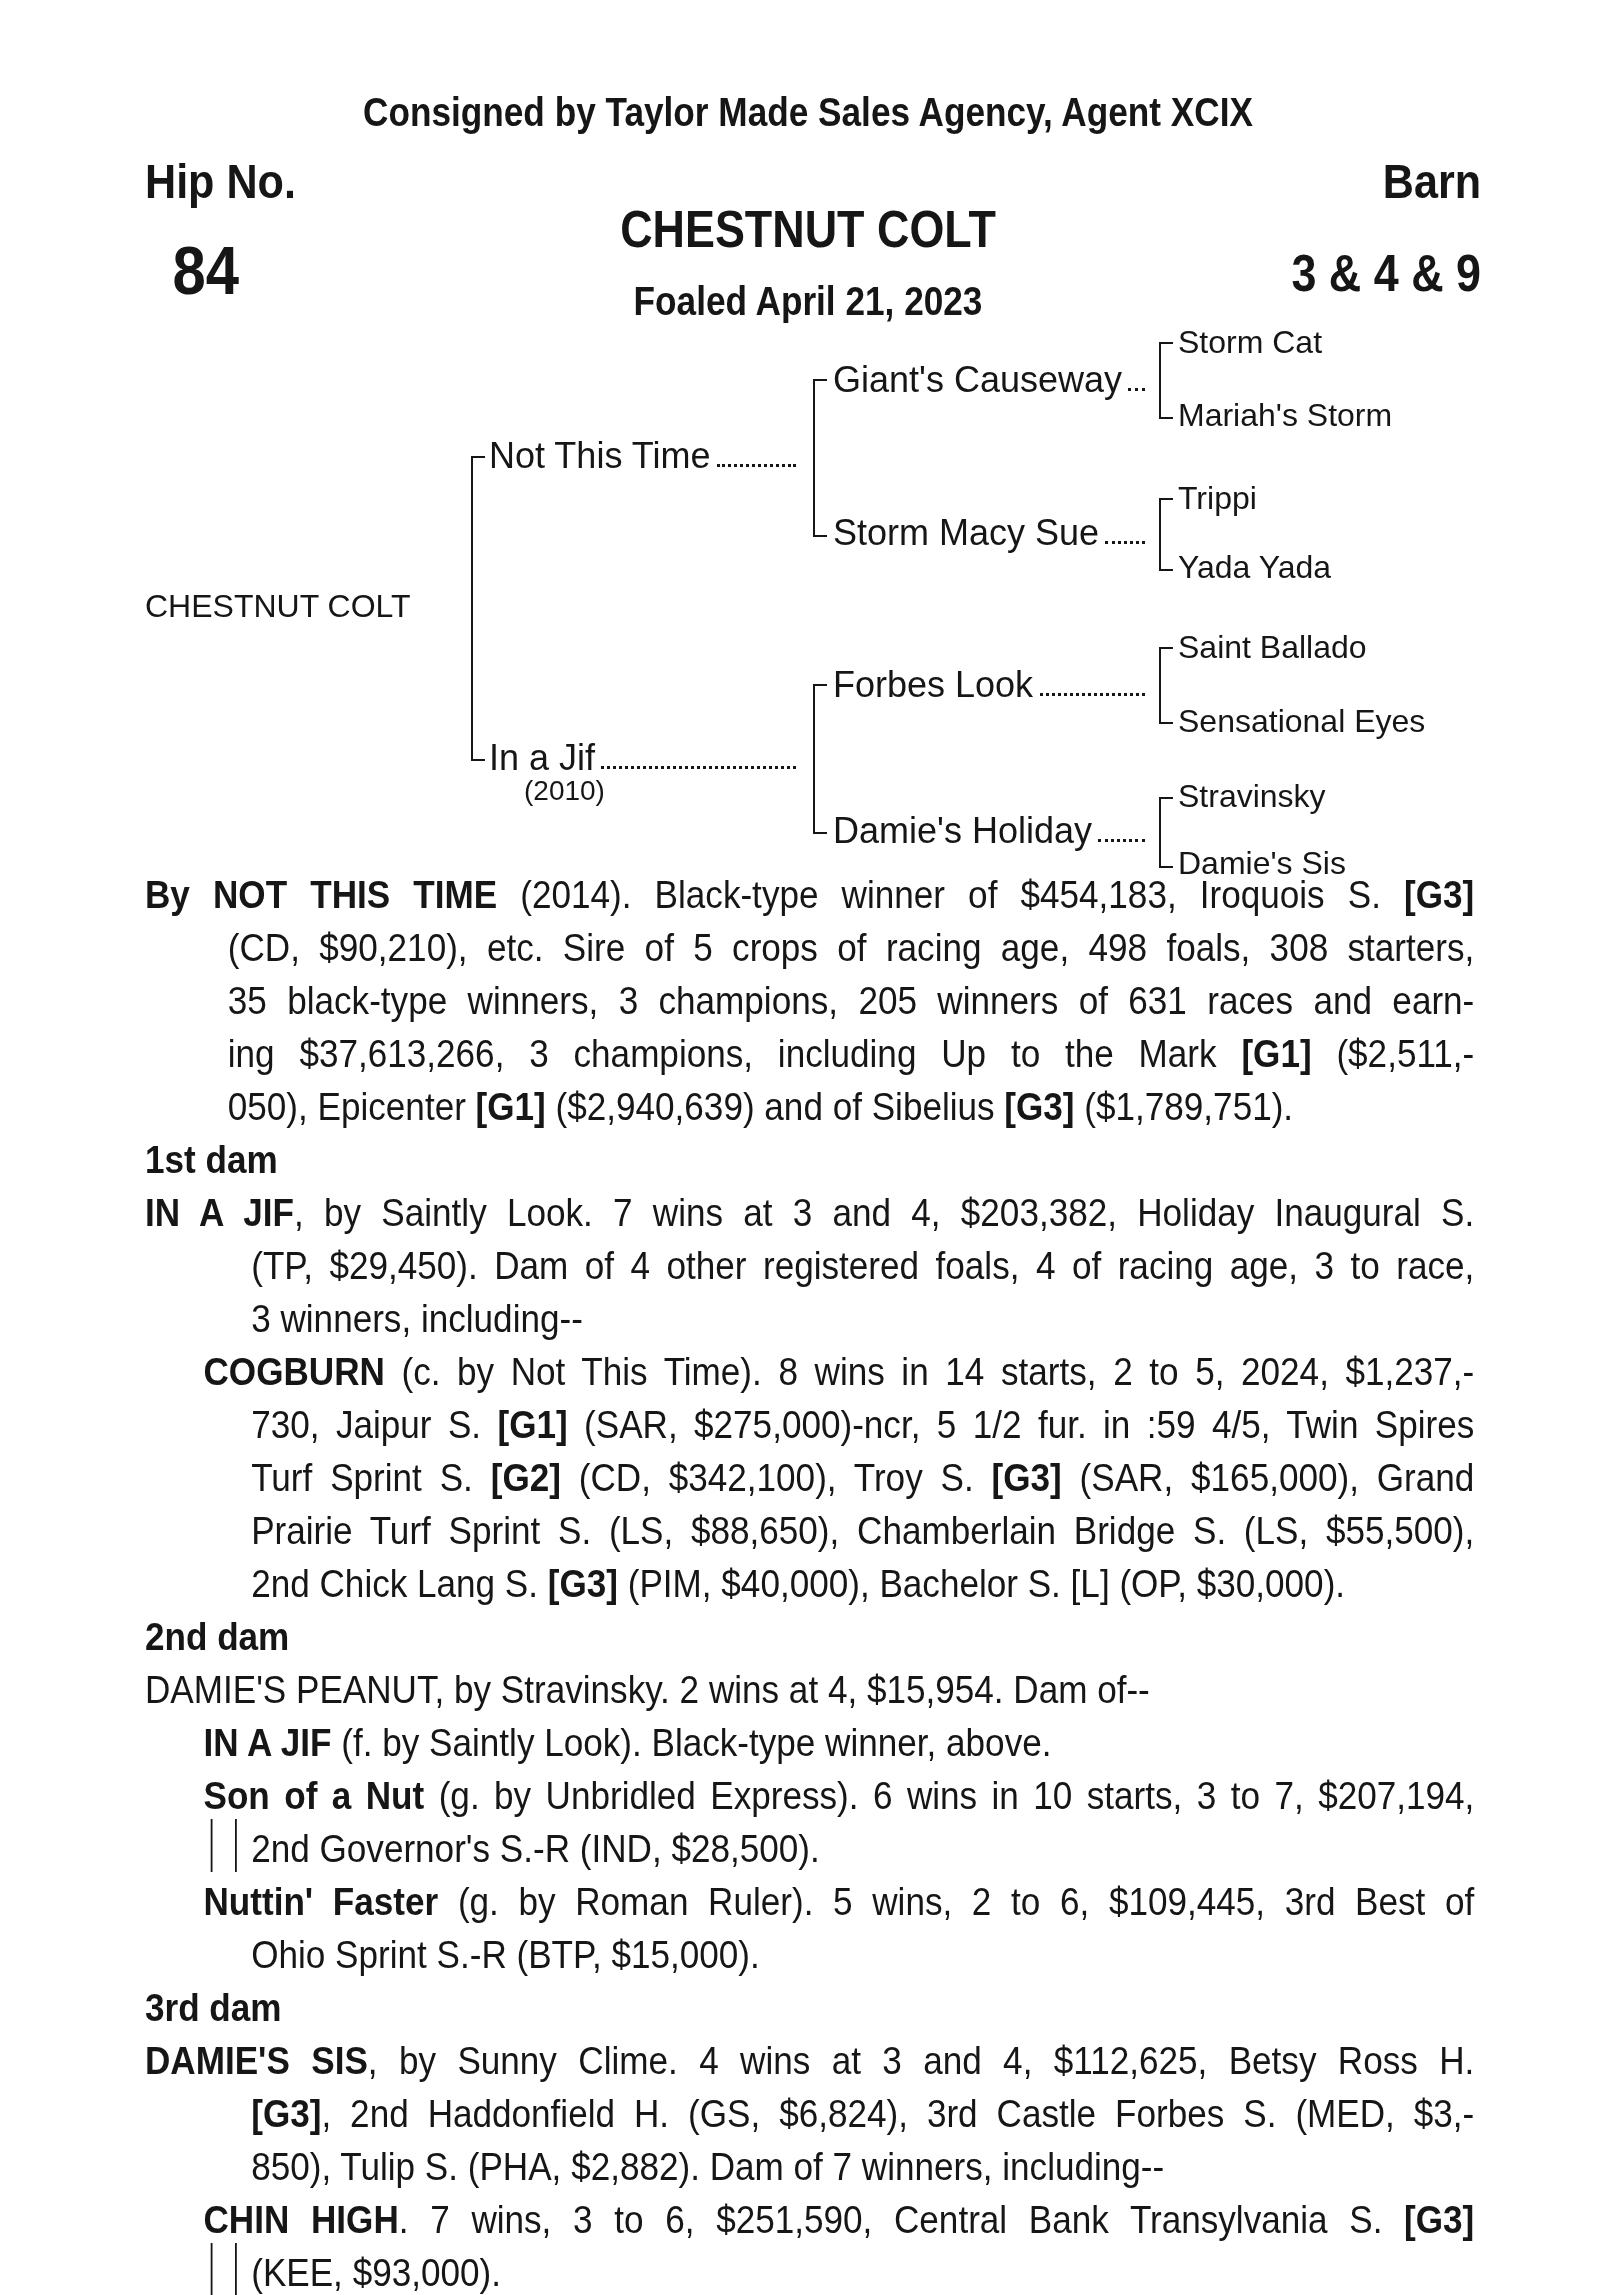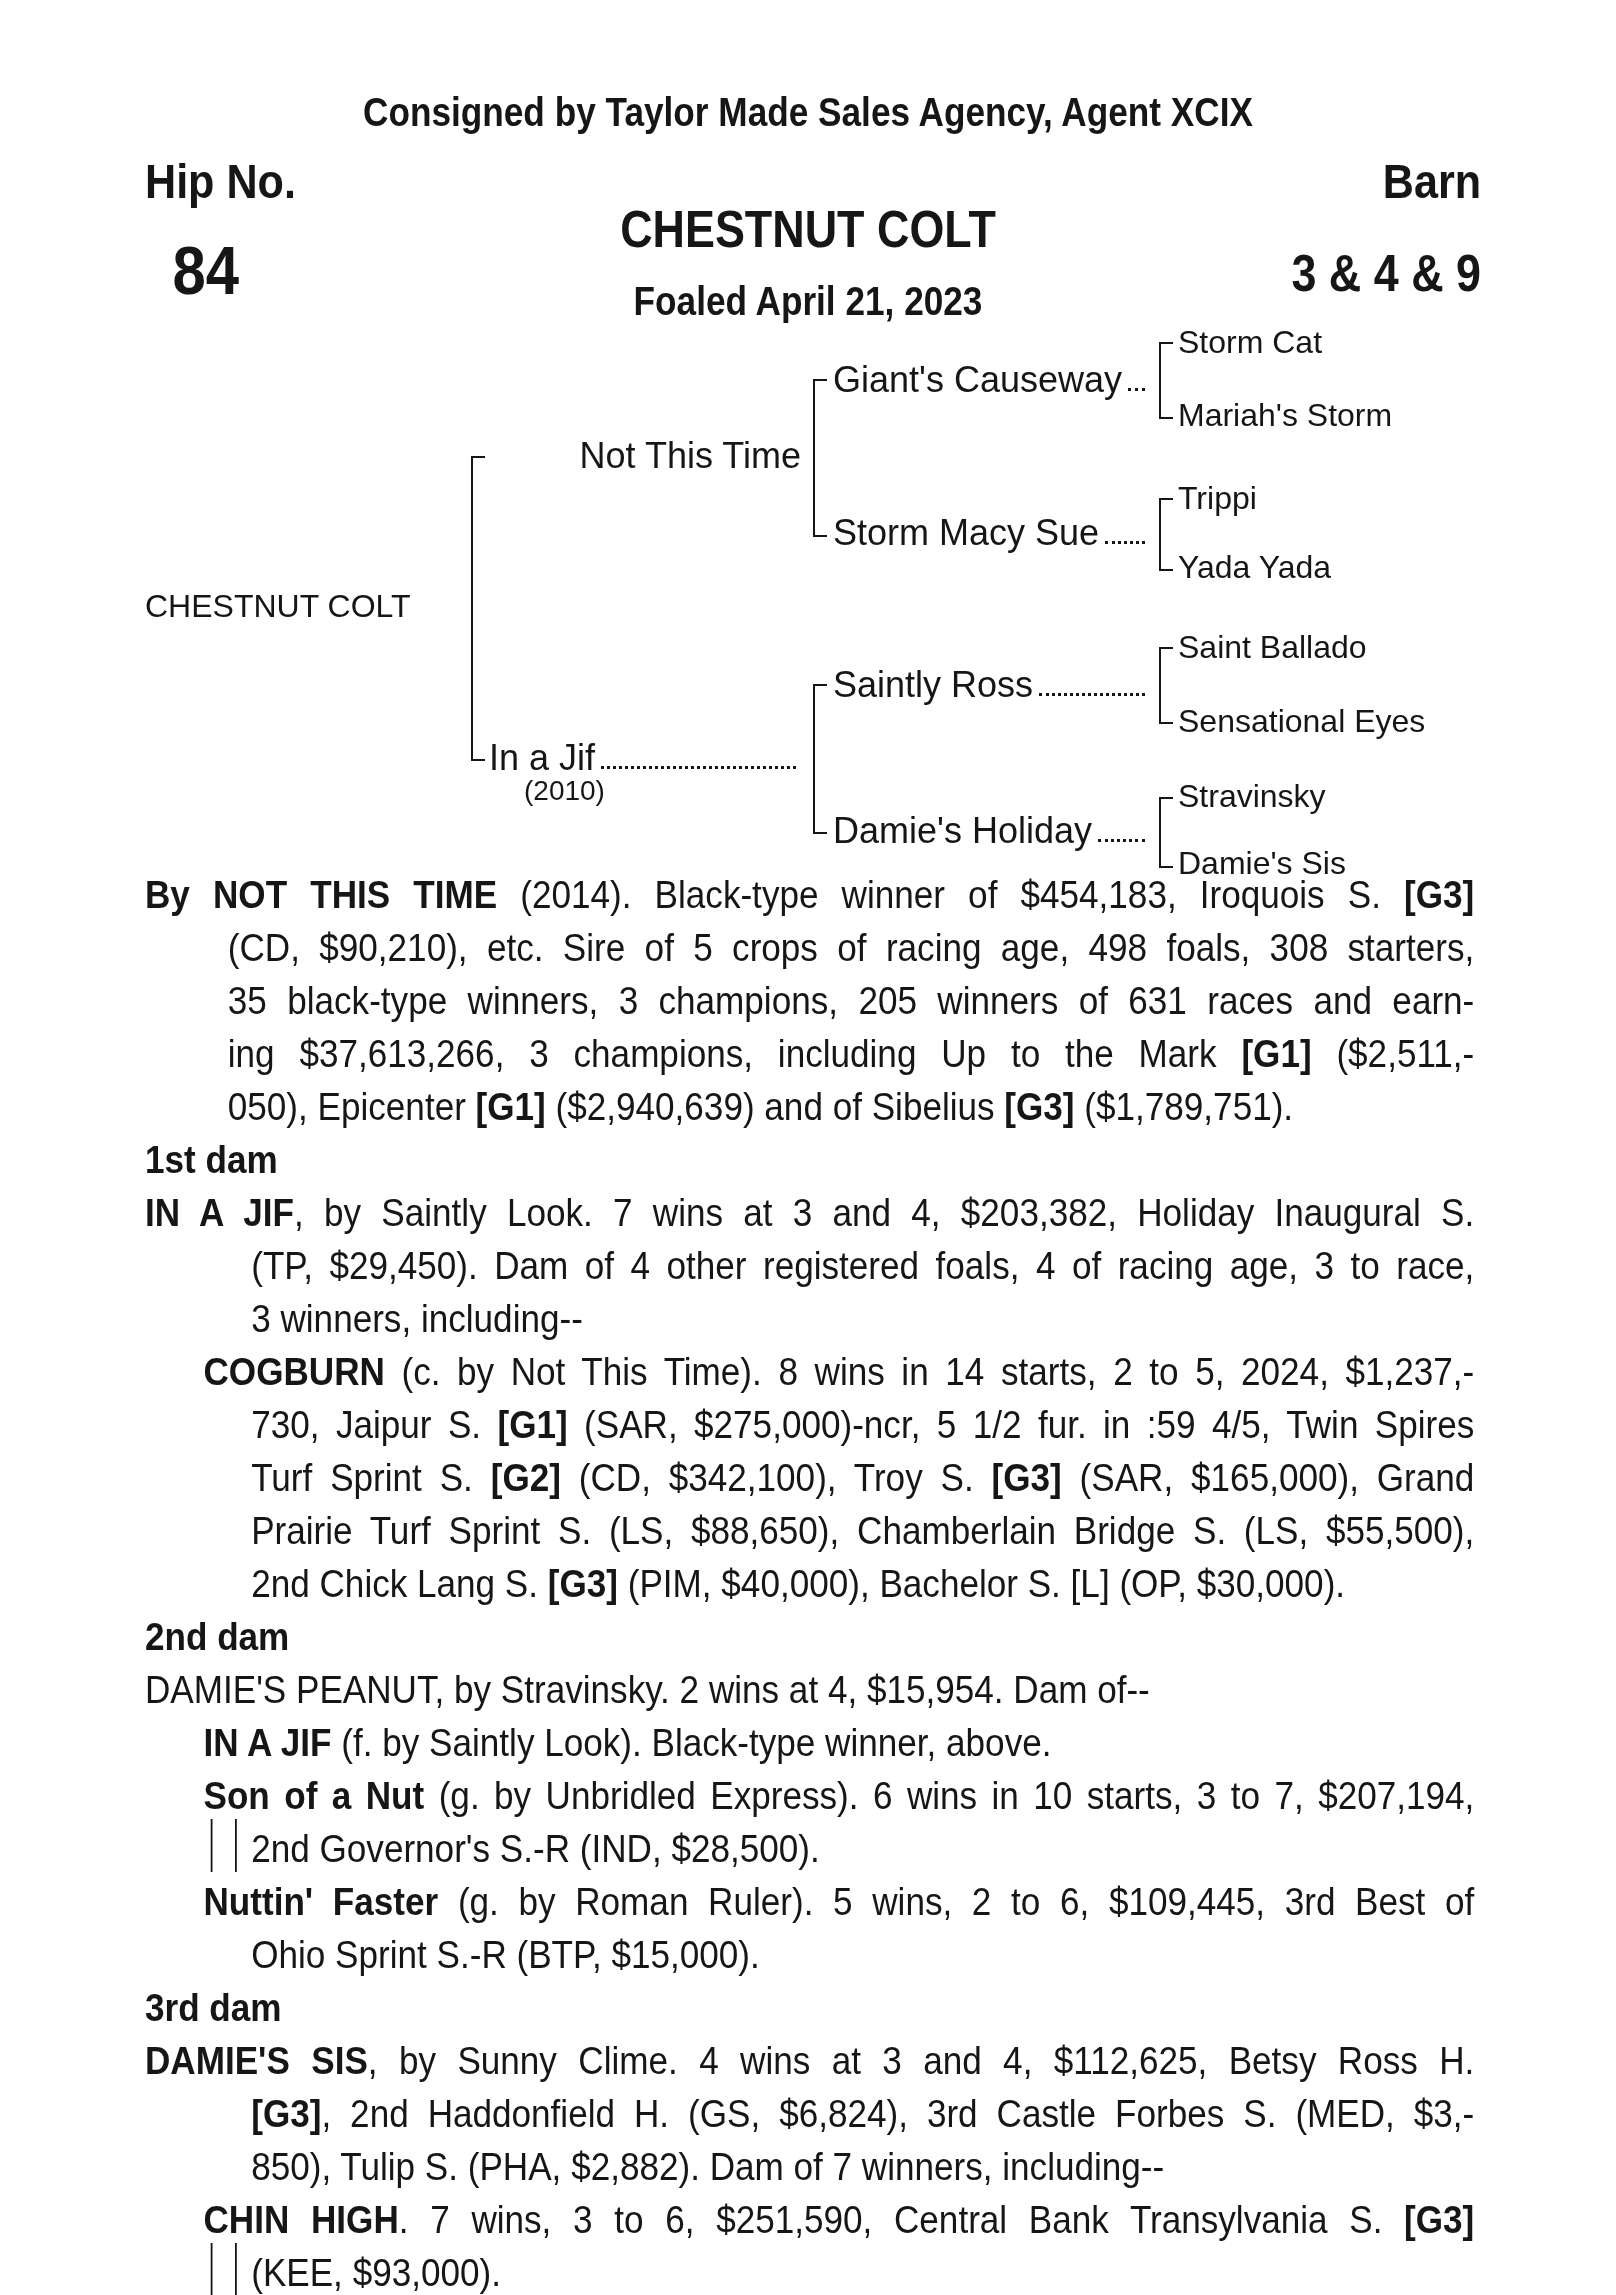--- a/index.html
+++ b/index.html
@@ -51,39 +51,39 @@
   <div id="hip-number" class="abs condl">84</div>
 
   <div id="barn-label" class="abs condr">Barn</div>
   <div id="barn-number" class="abs condr">3 &amp; 4 &amp; 9</div>
 
   <div id="horse-title" class="abs ctr condc">CHESTNUT COLT</div>
   <div id="foaled-date" class="abs ctr condc">Foaled April 21, 2023</div>
 
   <div id="ped" class="abs" style="left:0;top:0;width:1616px;height:914px;">
       <div class="leaf" style="left: 145px; top: 586px;">CHESTNUT COLT</div>
-      <div class="nm-row" style="left: 489px; top: 435px; width: 312px; flex-direction: column;">
+      <div class="nm-row" style="left: 489px; top: 435px; width: 312px;">
         <div class="nm">Not This Time</div>
         <div class="ldr"></div>
       </div>
       <div class="nm-row" style="left: 489px; top: 737px; width: 312px;">
         <div class="nm">In a Jif</div>
         <div class="ldr"></div>
       </div>
       <div class="note" style="left: 524px; top: 770px;">(2010)</div>
       <div class="nm-row" style="left: 833px; top: 359px; width: 317px; align-items: flex-end;">
         <div class="nm">Giant's Causeway</div>
         <div class="ldr"></div>
       </div>
       <div class="nm-row" style="left: 833px; top: 512px; width: 317px;">
         <div class="nm">Storm Macy Sue</div>
         <div class="ldr"></div>
       </div>
       <div class="nm-row" style="left: 833px; top: 664px; width: 317px;">
-        <div class="nm">Saintly Ross</div>
+        <div class="nm">Forbes Look</div>
         <div class="ldr"></div>
       </div>
       <div class="nm-row" style="left: 833px; top: 810px; width: 317px;">
         <div class="nm">Damie's Holiday</div>
         <div class="ldr"></div>
       </div>
       <div class="leaf" style="left: 1178px; top: 322px;">Storm Cat</div>
       <div class="leaf" style="left: 1178px; top: 395px;">Mariah's Storm</div>
       <div class="leaf" style="left: 1178px; top: 478px;">Trippi</div>
       <div class="leaf" style="left: 1178px; top: 547px;">Yada Yada</div>

